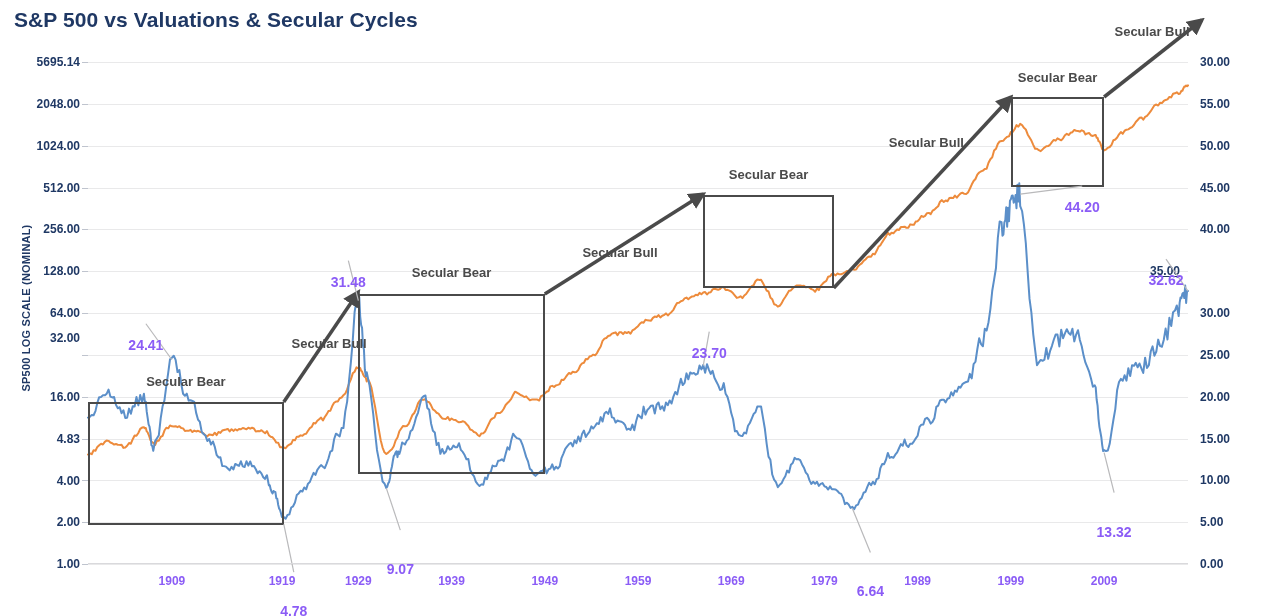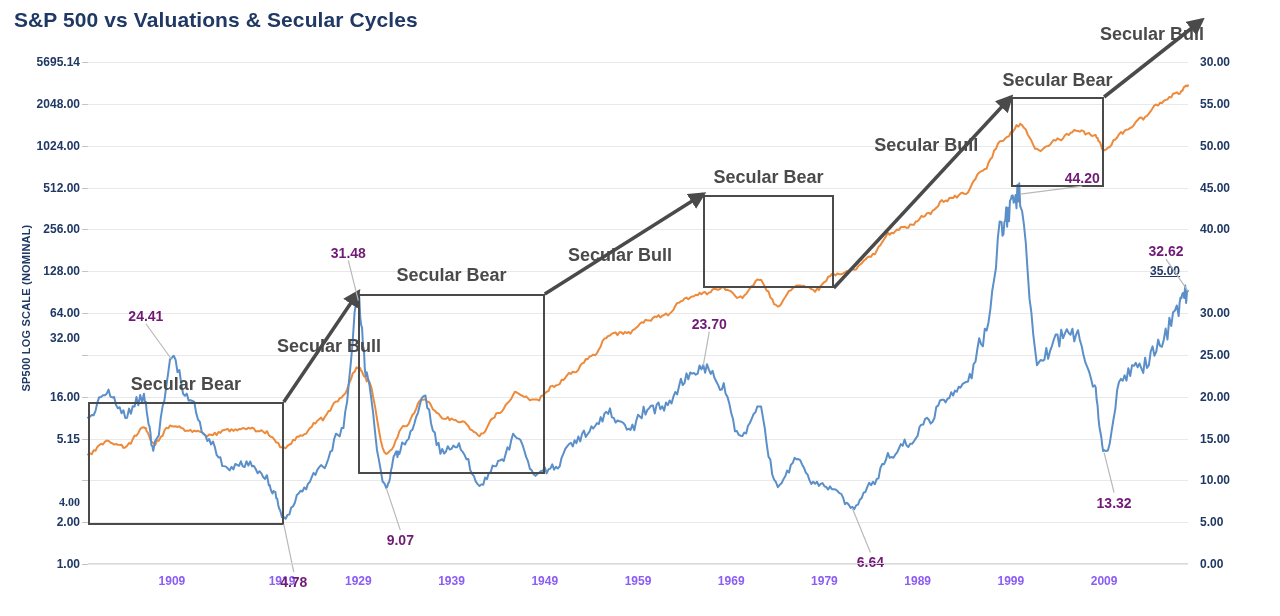--- a/index.html
+++ b/index.html
@@ -32,24 +32,24 @@
   .tick-mark{position:absolute;width:6px;height:1px;background:#bfc4ce;}
 
   
   #ylab-left{
     position:absolute;left:26px;top:50%;
     transform:translate(-50%,-50%) rotate(-90deg);
     font-size:11px;font-weight:bold;color:#1f3864;white-space:nowrap;letter-spacing:.2px;
   }
 
   
-  .cycle-label{position:absolute;font-size:18px;font-weight:bold;color:#4a4a4a;
+  .cycle-label{position:absolute;font-size:13px;font-weight:bold;color:#4a4a4a;
                white-space:nowrap;transform:translateX(-50%);}
-  .value-label{position:absolute;font-size:14px;font-weight:bold;color:#701a75;
-               white-space:nowrap;transform:translate(-50%,-50%);}
+  .value-label{position:absolute;font-size:14px;font-weight:bold;color:#8b5cf6;
+               white-space:nowrap;transform:translate(-50%,-50%);margin-top:29px;}
   .cycle-box{position:absolute;border:2px solid #4a4a4a;box-sizing:border-box;background:transparent;}
 
   svg.overlay{position:absolute;left:0;top:0;width:100%;height:100%;overflow:visible;}
 </style>
 </head>
 <body>
 
 <div id="page">
 
   <div id="title">S&amp;P 500 vs Valuations &amp; Secular Cycles</div>
@@ -71,23 +71,23 @@
         <div class="gridline" style="top: 125.5px;"></div>
         <div class="gridline" style="top: 83.6667px;"></div>
         <div class="gridline" style="top: 41.8333px;"></div>
         <div class="gridline" style="top: 0px;"></div>
       </div>
     <div id="ticks-left">
         <div class="tick-left" style="top: 502px; left: -82px;">1.00</div>
         <div class="tick-mark" style="top: 502px; left: -6px;"></div>
         <div class="tick-left" style="top: 460.167px; left: -82px;">2.00</div>
         <div class="tick-mark" style="top: 460.167px; left: -6px;"></div>
-        <div class="tick-left" style="top: 440px; left: -82px; font-family: Liberation Serif, serif;">4.00</div>
+        <div class="tick-left" style="top: 419px; left: -82px;">4.00</div>
         <div class="tick-mark" style="top: 418.333px; left: -6px;"></div>
-        <div class="tick-left" style="top: 376.5px; left: -82px;">5.15</div>
+        <div class="tick-left" style="top: 376.5px; left: -82px;">4.83</div>
         <div class="tick-mark" style="top: 376.5px; left: -6px;"></div>
         <div class="tick-left" style="top: 334.667px; left: -82px;">16.00</div>
         <div class="tick-mark" style="top: 334.667px; left: -6px;"></div>
         <div class="tick-left" style="top: 276px; left: -82px;">32.00</div>
         <div class="tick-mark" style="top: 292.833px; left: -6px;"></div>
         <div class="tick-left" style="top: 251px; left: -82px;">64.00</div>
         <div class="tick-mark" style="top: 251px; left: -6px;"></div>
         <div class="tick-left" style="top: 209.167px; left: -82px;">128.00</div>
         <div class="tick-mark" style="top: 209.167px; left: -6px;"></div>
         <div class="tick-left" style="top: 167.333px; left: -82px;">256.00</div>

